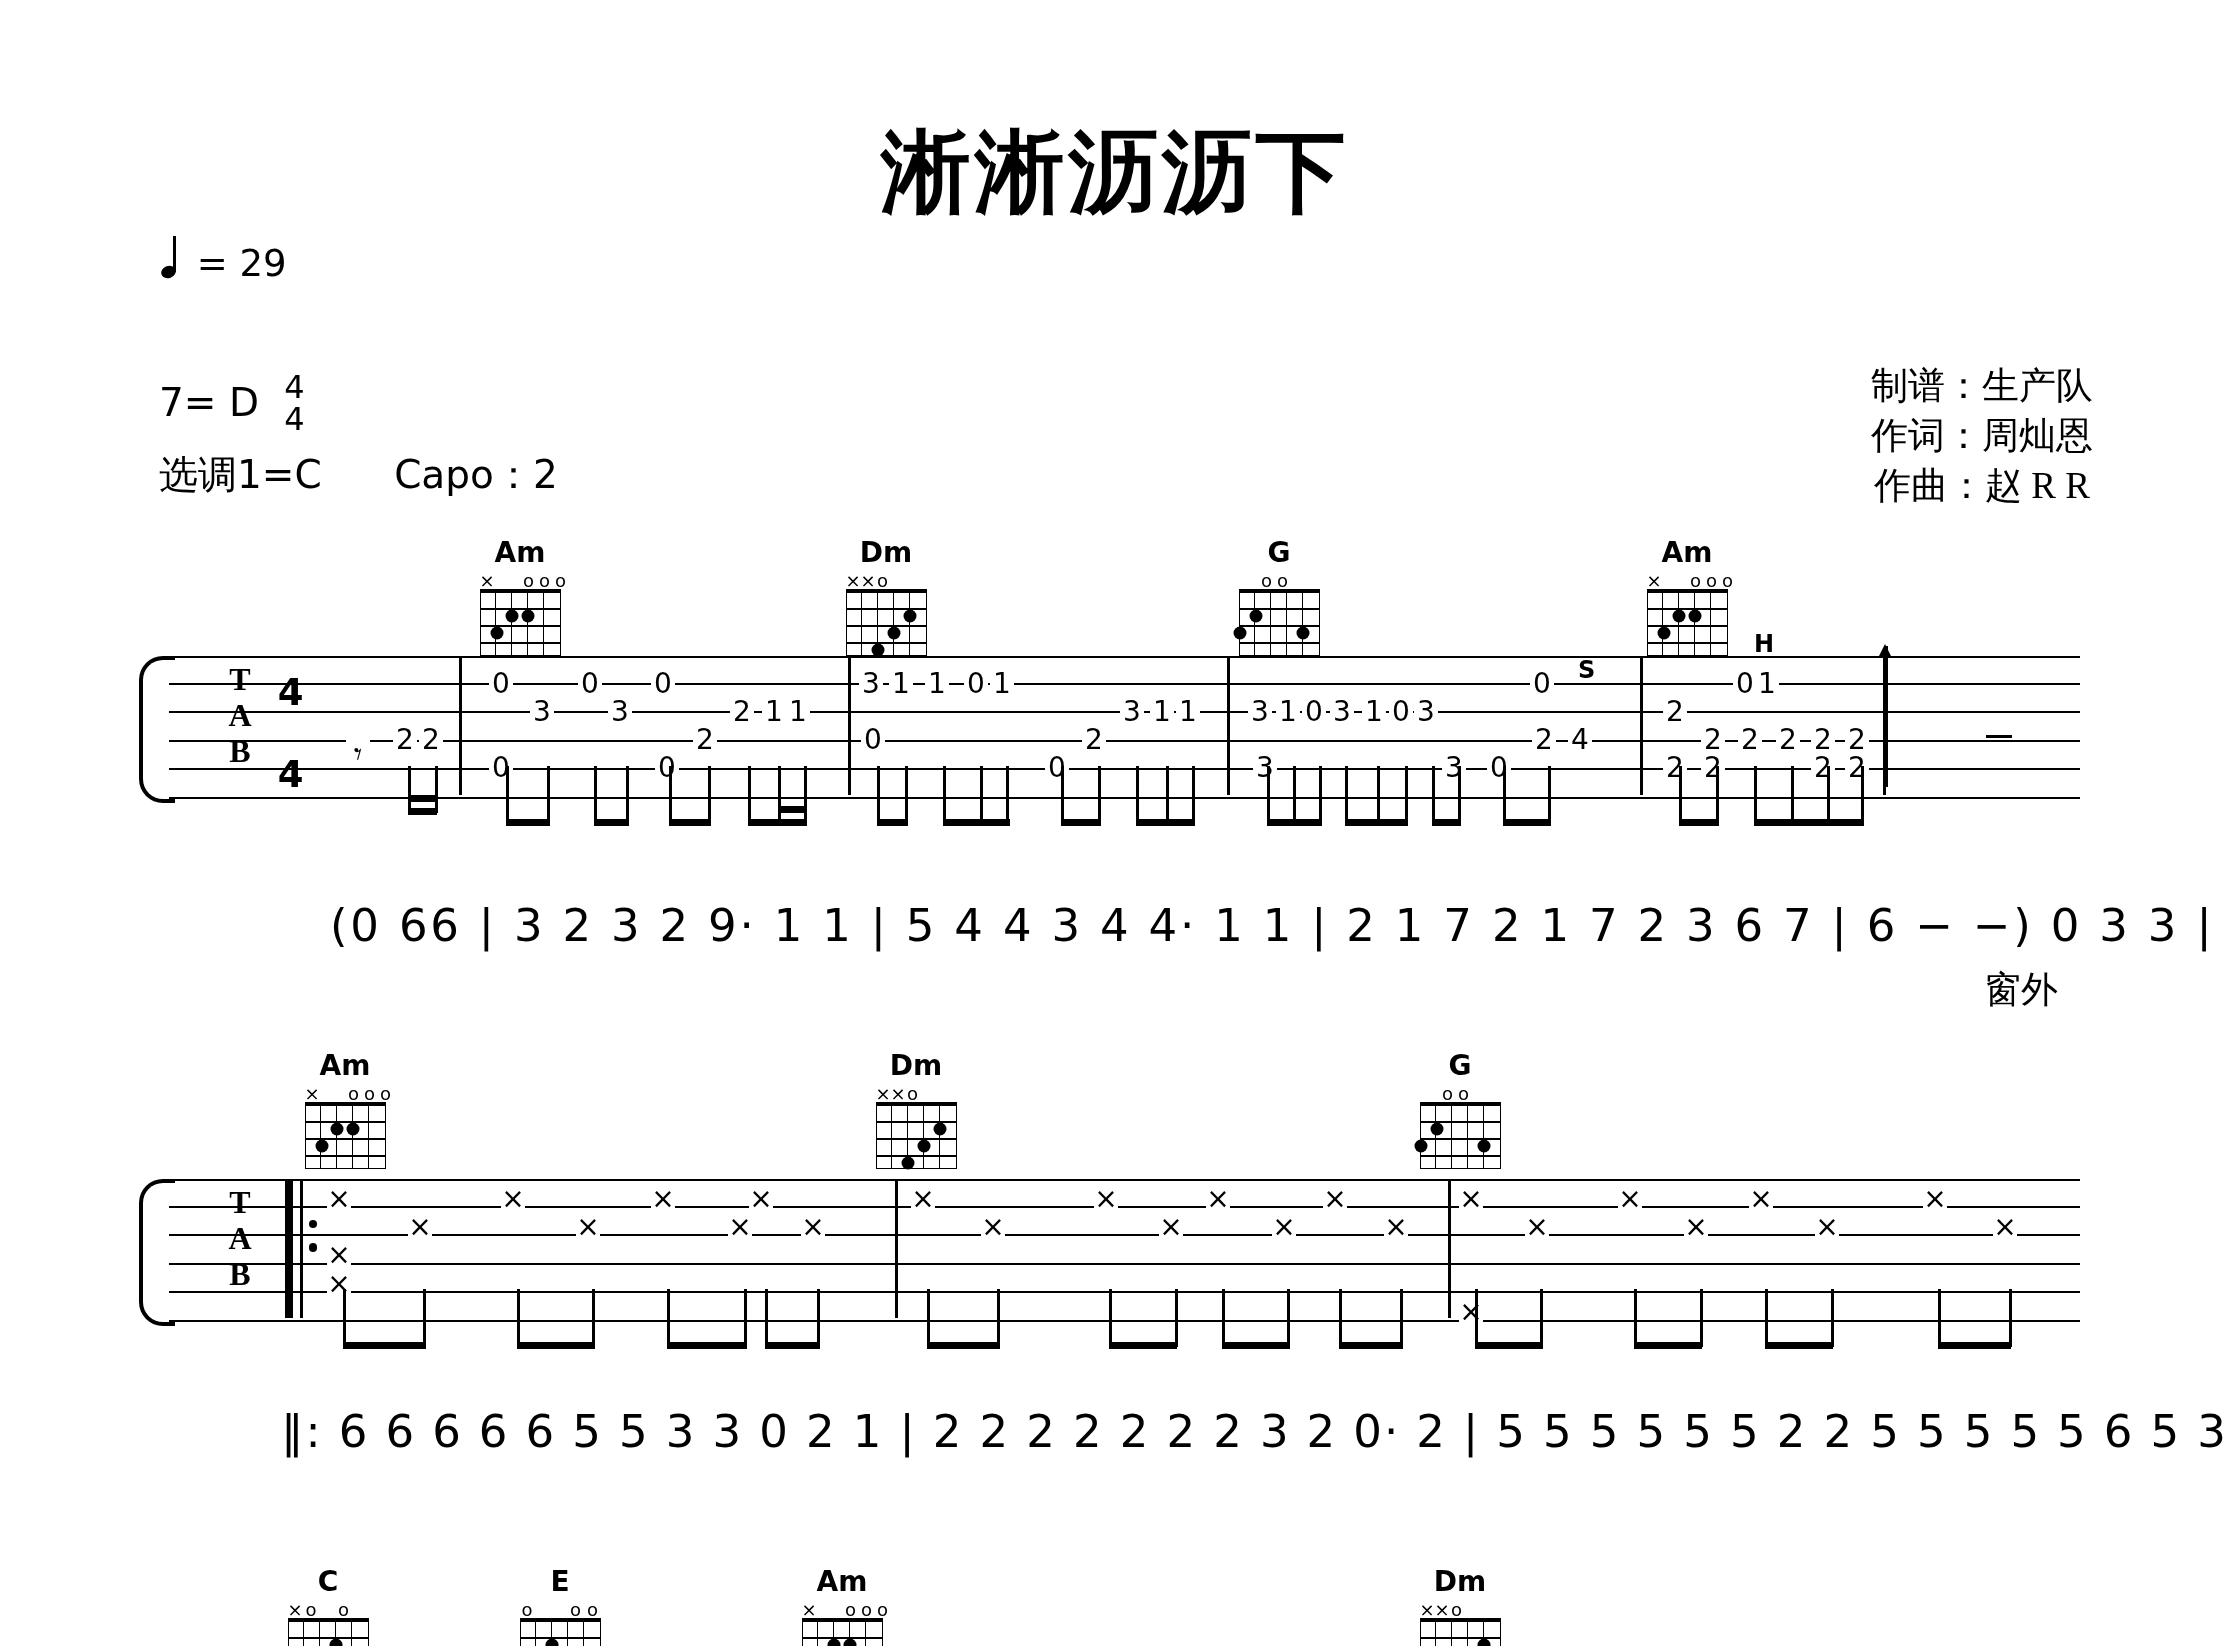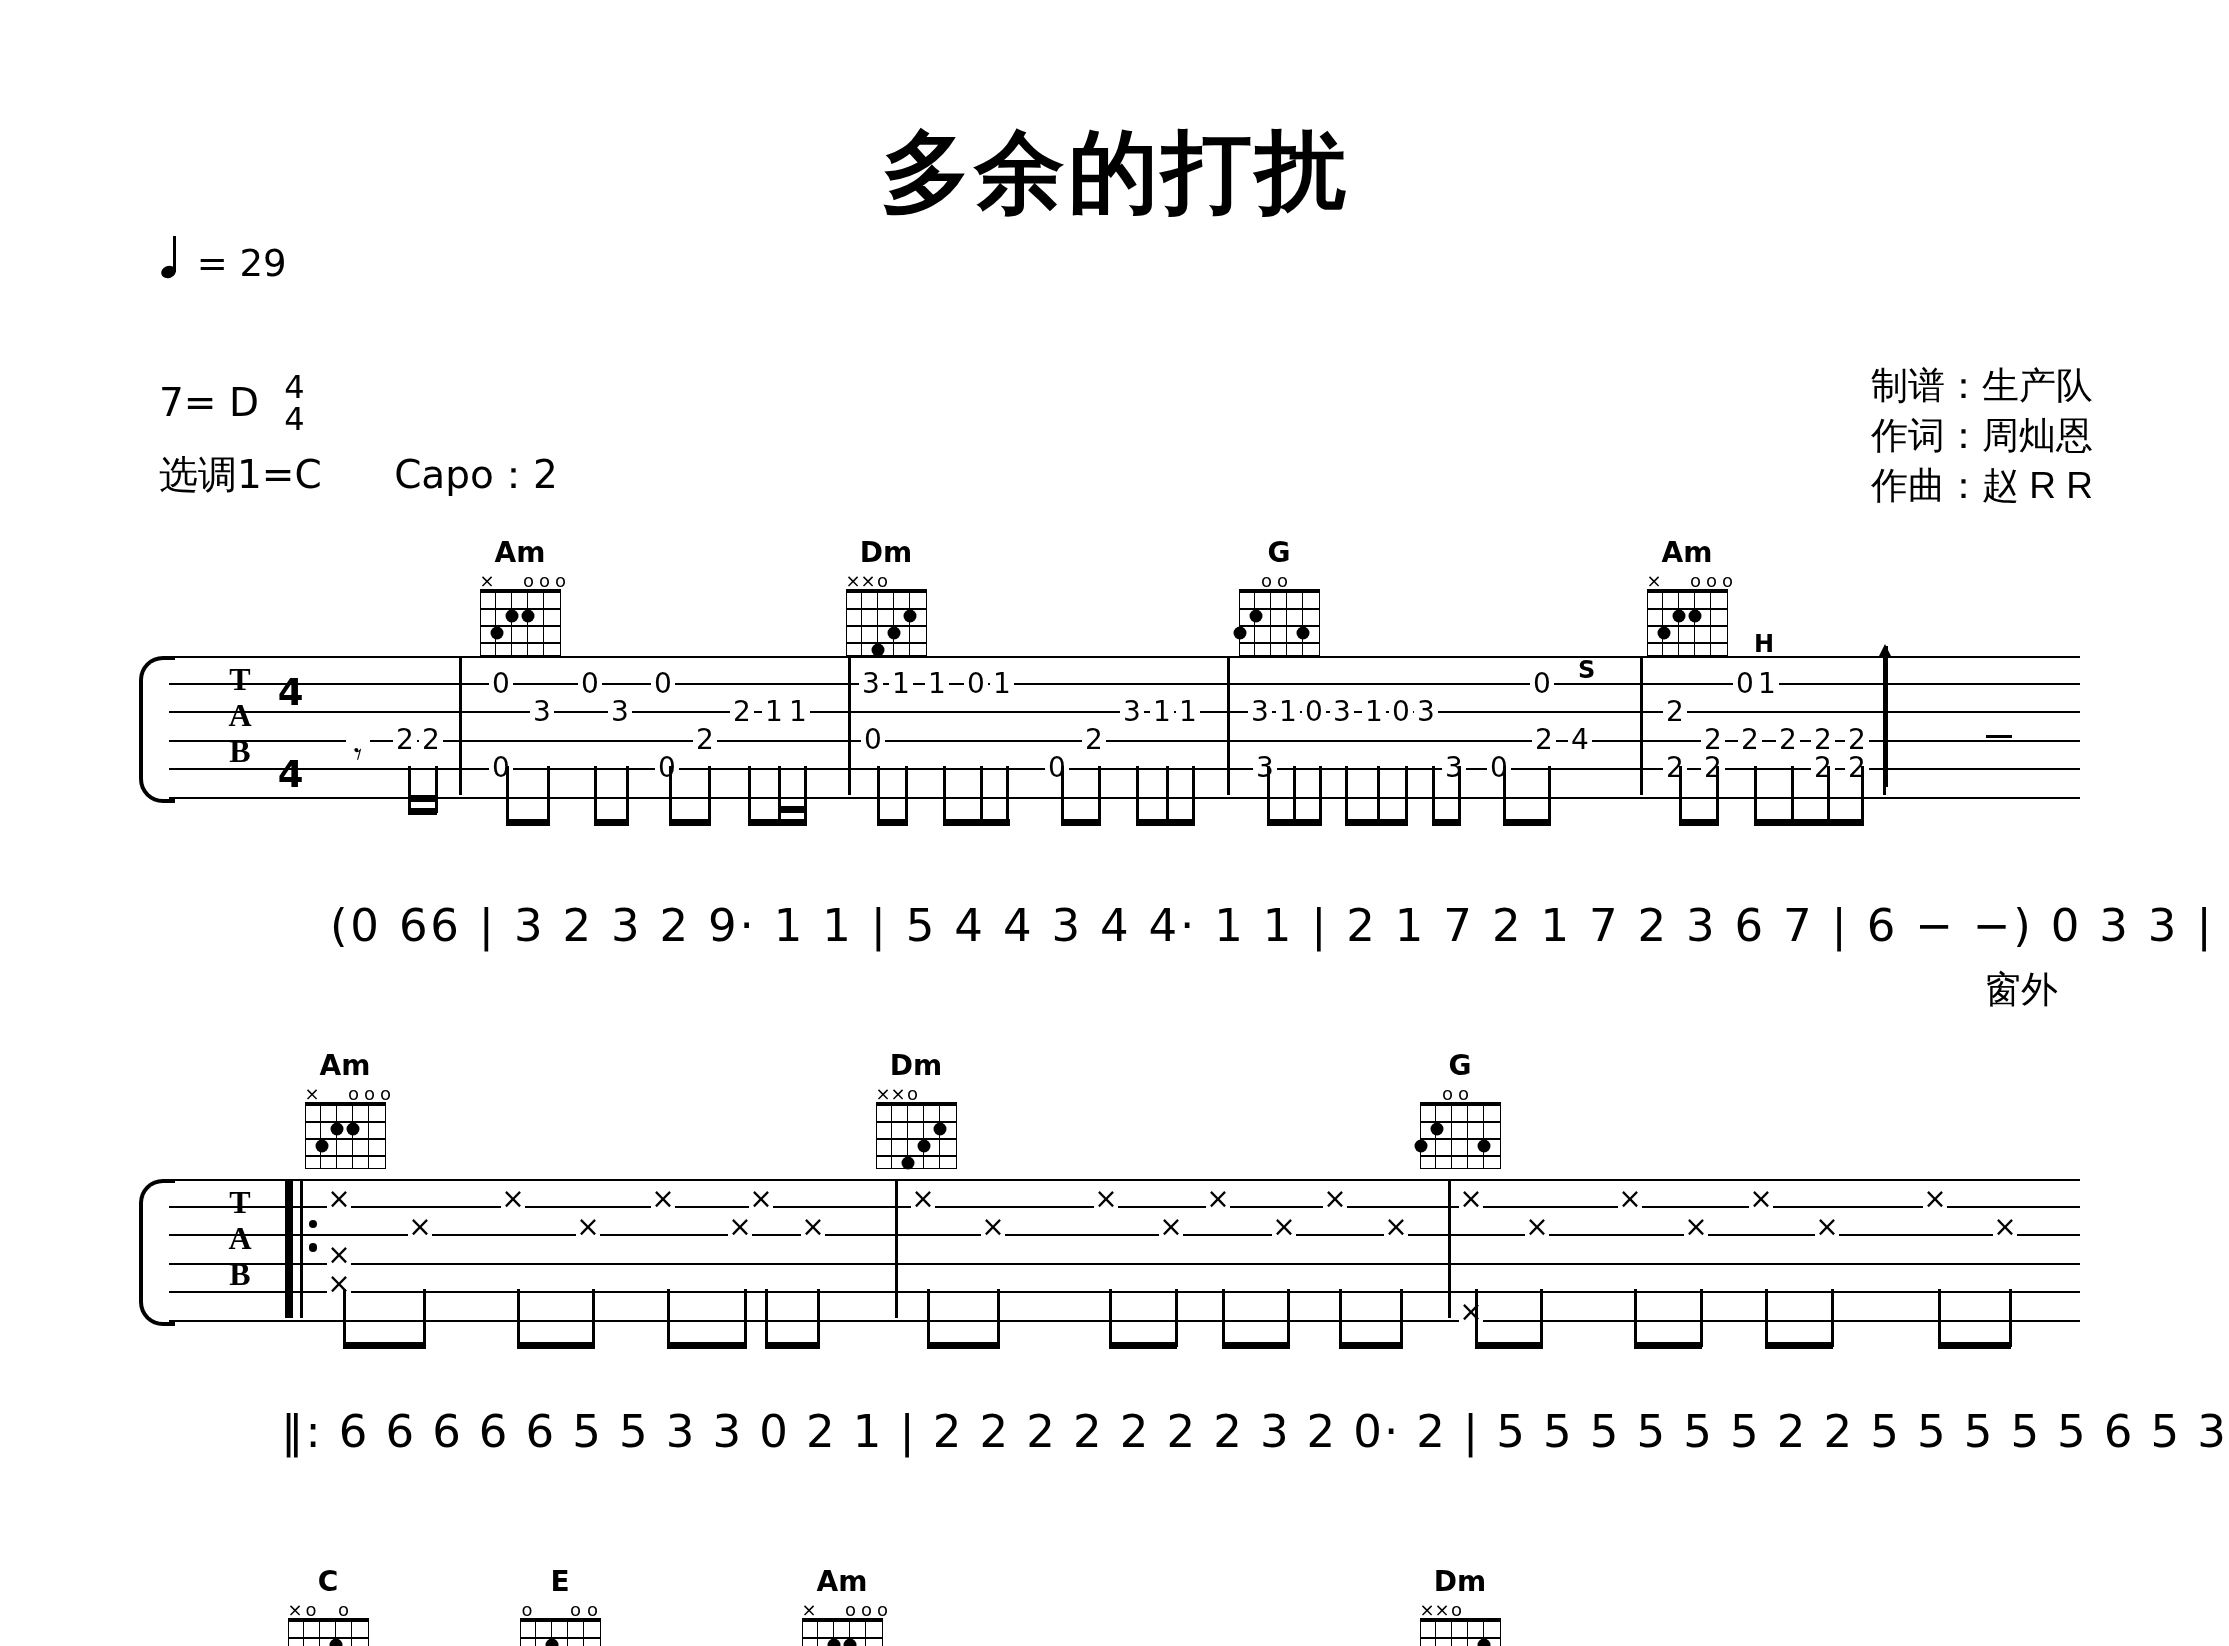--- a/index.html
+++ b/index.html
@@ -99,24 +99,24 @@
     top: 448px;
     font-size: 39px;
     font-family: "DejaVu Sans", sans-serif;
     white-space: nowrap;
   }
   .keyline2 .capo { margin-left: 60px; }
   .credits {
     position: absolute;
     right: 137px;
     top: 361px;
-    text-align: left;
+    text-align: center;
     font-size: 37px;
     line-height: 1.35;
-    font-family: Liberation Sans, sans-serif;
+    font-family: Liberation Serif, serif;
   }
   
   .system { position: absolute; left: 0; width: 2230px; }
   .sysbrace {
     position: absolute;
     width: 32px;
     border: 4.7px solid #000;
     border-right: none;
     border-radius: 24px 0 0 24px;
   }
@@ -282,21 +282,21 @@
     position: absolute;
     height: 2.8px;
     background: #000;
   }
 </style>
 </head>
 <body>
 
 <div class="sheet">
 
-  <div class="title">多余的打扰</div>
+  <div class="title">淅淅沥沥下</div>
 
   <div class="tempo">
     <span class="notehead"></span>
     <span>= 29</span>
   </div>
 
   <div class="keyline">
     <span>7= D</span>
     <span class="frac">
       <span class="num">4</span>

